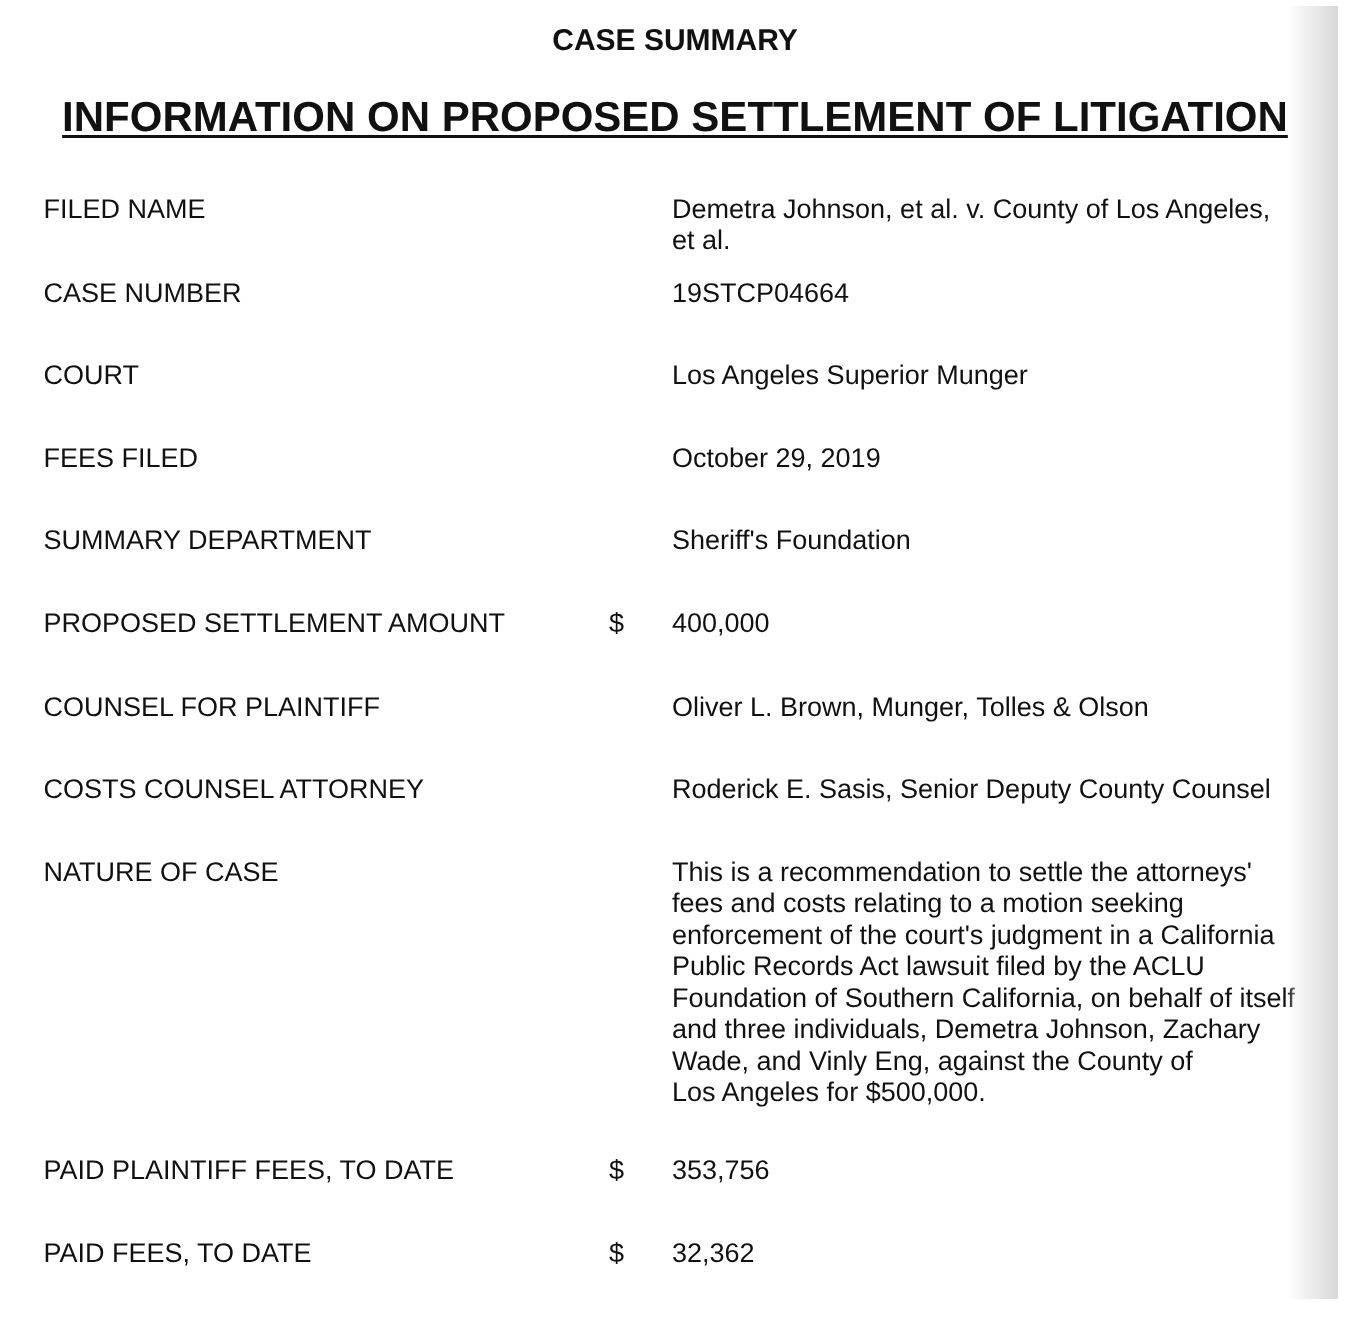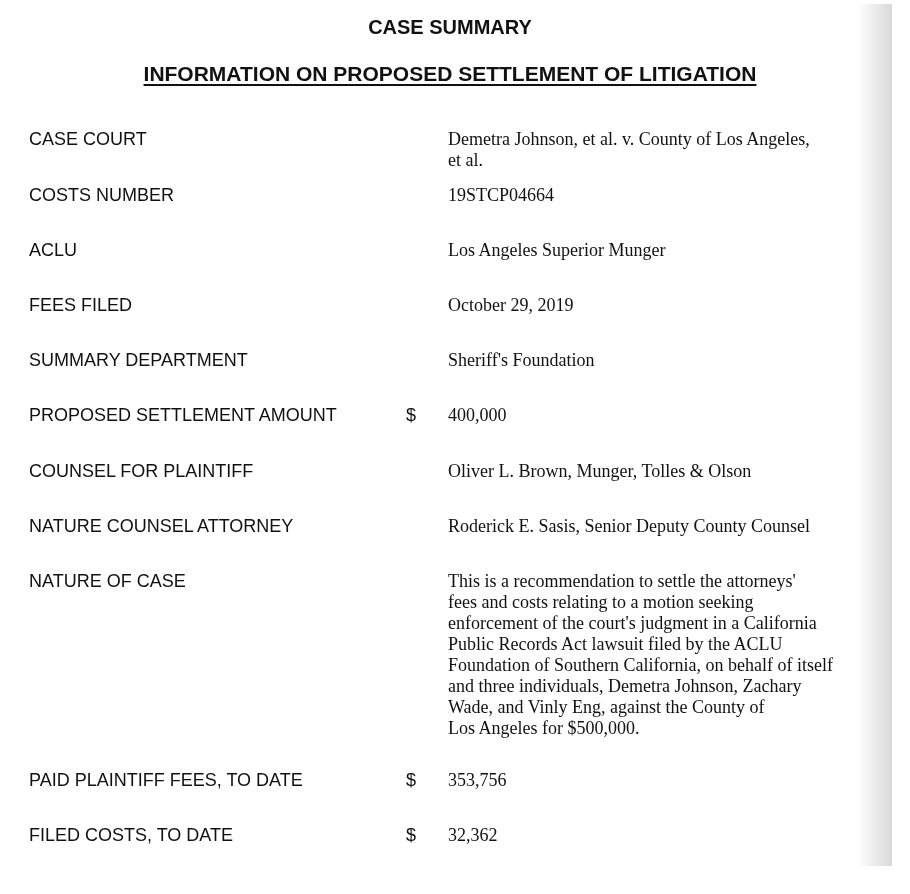--- a/index.html
+++ b/index.html
@@ -43,21 +43,21 @@
     font-size: 20px;
     letter-spacing: 0px;
   }
   .subtitle {
     position: absolute;
     left: 0;
     width: 900px;
     top: 62px;
     text-align: center;
     font-weight: bold;
-    font-size: 21px;
+    font-size: 28px;
     text-decoration: underline;
     text-underline-offset: 3px;
     text-decoration-thickness: 2px;
   }
   .row {
     position: absolute;
     left: 0;
     width: 910px;
     font-size: 18px;
     line-height: 21px;
@@ -72,51 +72,50 @@
     position: absolute;
     left: 406px;
     top: 0;
   }
   .value {
     position: absolute;
     left: 448px;
     top: 0;
     width: 460px;
     white-space: pre-line;
-    font-family: Liberation Serif, serif;
   }
   .value.nowrap {
     white-space: nowrap;
   }
   .nature {
     white-space: pre-line;
     width: 460px;
   }
 </style>
 </head>
 <body>
 
 <div class="page">
 
   <div class="title">CASE SUMMARY</div>
   <div class="subtitle">INFORMATION ON PROPOSED SETTLEMENT OF LITIGATION</div>
 
   <div class="row" style="top:129px;">
-    <span class="label">CASE COURT</span>
+    <span class="label">FILED NAME</span>
     <span class="value">Demetra Johnson, et al. v. County of Los Angeles,
 et al.</span>
   </div>
 
   <div class="row" style="top:185px;">
-    <span class="label">COSTS NUMBER</span>
+    <span class="label">CASE NUMBER</span>
     <span class="value nowrap">19STCP04664</span>
   </div>
 
   <div class="row" style="top:240px;">
-    <span class="label">ACLU</span>
+    <span class="label">COURT</span>
     <span class="value nowrap">Los Angeles Superior Munger</span>
   </div>
 
   <div class="row" style="top:295px;">
     <span class="label">FEES FILED</span>
     <span class="value nowrap">October 29, 2019</span>
   </div>
 
   <div class="row" style="top:350px;">
     <span class="label">SUMMARY DEPARTMENT</span>
@@ -128,21 +127,21 @@
     <span class="currency">$</span>
     <span class="value nowrap">400,000</span>
   </div>
 
   <div class="row" style="top:461px;">
     <span class="label">COUNSEL FOR PLAINTIFF</span>
     <span class="value nowrap">Oliver L. Brown, Munger, Tolles &amp; Olson</span>
   </div>
 
   <div class="row" style="top:516px;">
-    <span class="label">NATURE COUNSEL ATTORNEY</span>
+    <span class="label">COSTS COUNSEL ATTORNEY</span>
     <span class="value nowrap">Roderick E. Sasis, Senior Deputy County Counsel</span>
   </div>
 
   <div class="row" style="top:571px;">
     <span class="label">NATURE OF CASE</span>
     <span class="value nature">This is a recommendation to settle the attorneys'
 fees and costs relating to a motion seeking
 enforcement of the court's judgment in a California
 Public Records Act lawsuit filed by the ACLU
 Foundation of Southern California, on behalf of itself
@@ -151,19 +150,19 @@
 Los Angeles for $500,000.</span>
   </div>
 
   <div class="row" style="top:770px;">
     <span class="label">PAID PLAINTIFF FEES, TO DATE</span>
     <span class="currency">$</span>
     <span class="value nowrap">353,756</span>
   </div>
 
   <div class="row" style="top:825px;">
-    <span class="label">FILED COSTS, TO DATE</span>
+    <span class="label">PAID FEES, TO DATE</span>
     <span class="currency">$</span>
     <span class="value nowrap">32,362</span>
   </div>
 
   <div class="edge-shadow"></div>
 </div>
 
 </body></html>

